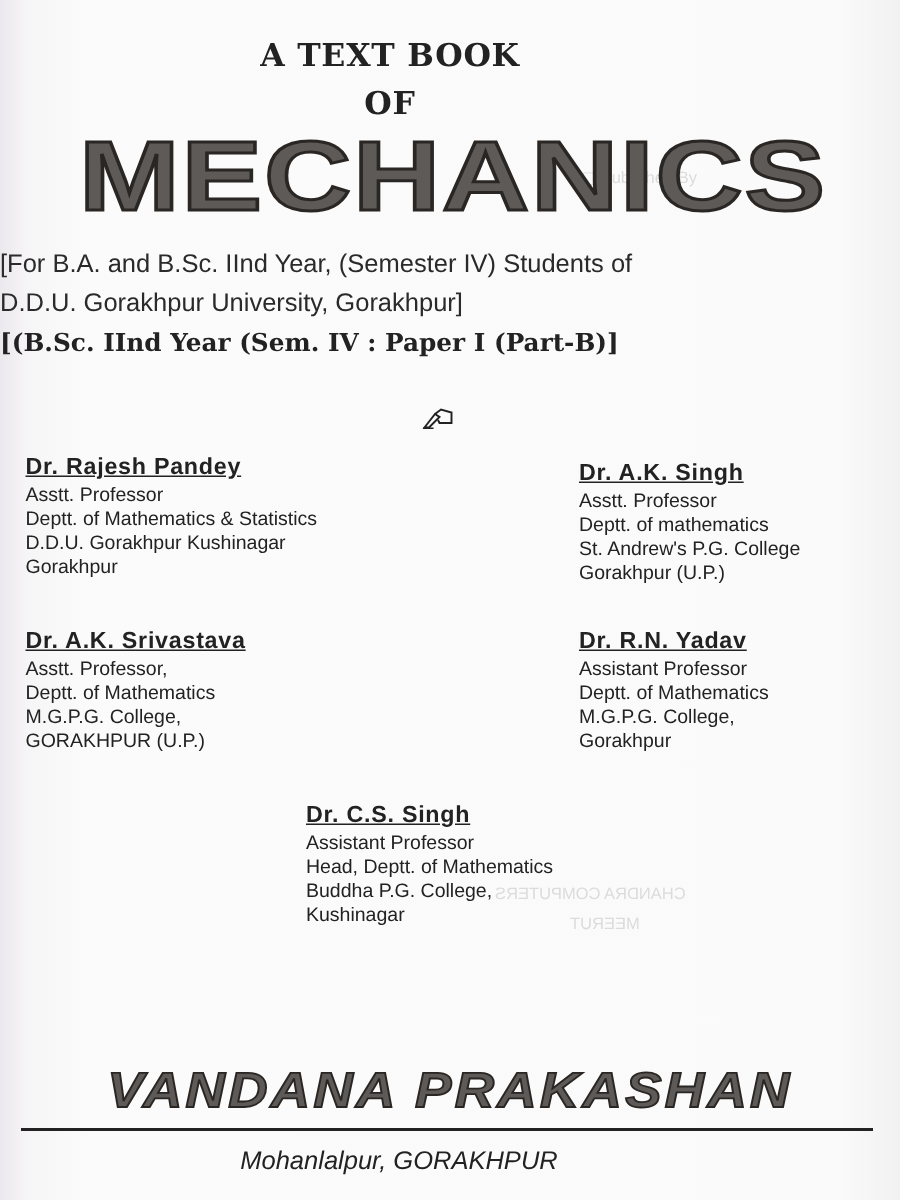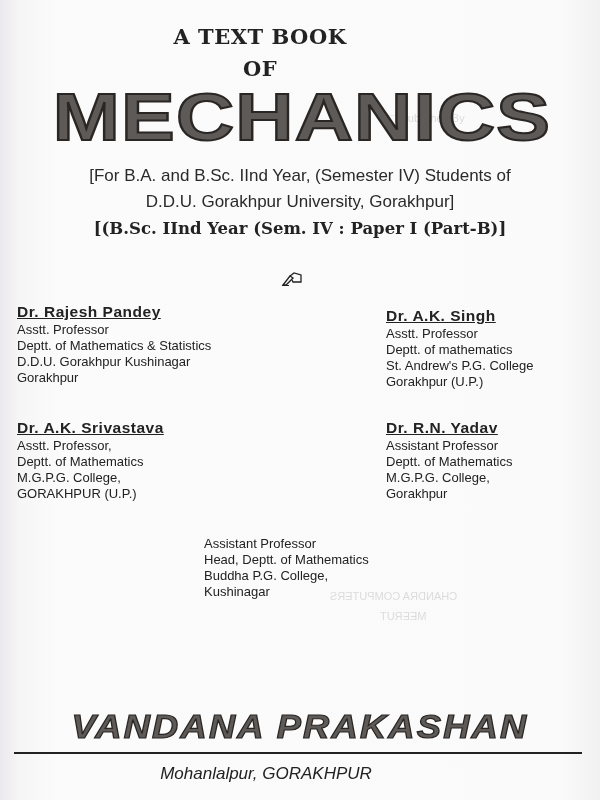--- a/index.html
+++ b/index.html
@@ -21,24 +21,24 @@
   }
   .mechanics {
     position: absolute; left: 22px; top: 84px; width: 560px; text-align: center;
     font-family: "Liberation Sans", sans-serif; font-weight: 900; font-size: 66px; letter-spacing: 1px;
     color: #5e5a58;
     -webkit-text-stroke: 2px #2a2624;
     transform: scaleX(1.22); transform-origin: center;
     line-height: 1;
   }
   .subtitle {
-    position: absolute; left: 0; width: 600px; text-align: center; font-size: 17px; color: #2a2a2a;
+    position: absolute; left: 0; width: 600px; text-align: left; font-size: 17px; color: #2a2a2a;
   }
   .paper-line {
-    position: absolute; left: 0; width: 600px; text-align: center; top: 219px;
+    position: absolute; left: 0; width: 600px; top: 219px;
     font-family: "DejaVu Serif", serif; font-weight: bold; font-size: 16.5px; color: #222;
   }
   .pen { position: absolute; left: 281px; top: 270px; width: 22px; height: 16px; }
   .author { position: absolute; font-size: 13px; line-height: 16px; color: #222; }
   .author .name { font-weight: bold; font-size: 15.5px; letter-spacing: 0.5px; margin-bottom: 2px; display: block; text-decoration: underline; }
   .author span { display: block; }
   .publisher {
     position: absolute; left: 0; width: 600px; text-align: center; top: 708px;
     font-family: "Liberation Sans", sans-serif; font-weight: 900; font-style: italic; font-size: 33px; letter-spacing: 2px;
     color: #5e5a58; -webkit-text-stroke: 1.2px #2a2624;
@@ -97,20 +97,21 @@
 
   <div class="author" style="left:386px;top:420px;">
     <span class="name">Dr. R.N. Yadav</span>
     <span>Assistant Professor</span>
     <span>Deptt. of Mathematics</span>
     <span>M.G.P.G. College,</span>
     <span>Gorakhpur</span>
   </div>
 
   <div class="author" style="left:204px;top:536px;">
+    <span class="name">Dr. C.S. Singh</span>
     <span>Assistant Professor</span>
     <span>Head, Deptt. of Mathematics</span>
     <span>Buddha P.G. College,</span>
     <span>Kushinagar</span>
   </div>
 
   <div class="publisher">VANDANA PRAKASHAN</div>
   <div class="rule"></div>
   <div class="address">Mohanlalpur, GORAKHPUR</div>
 </div>

